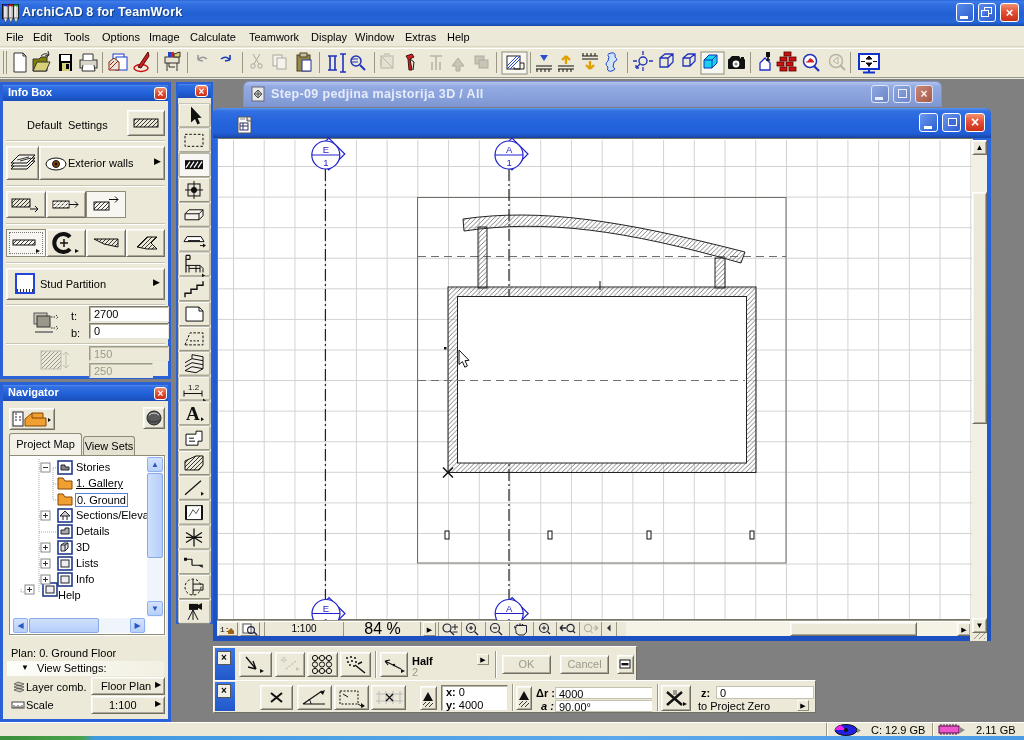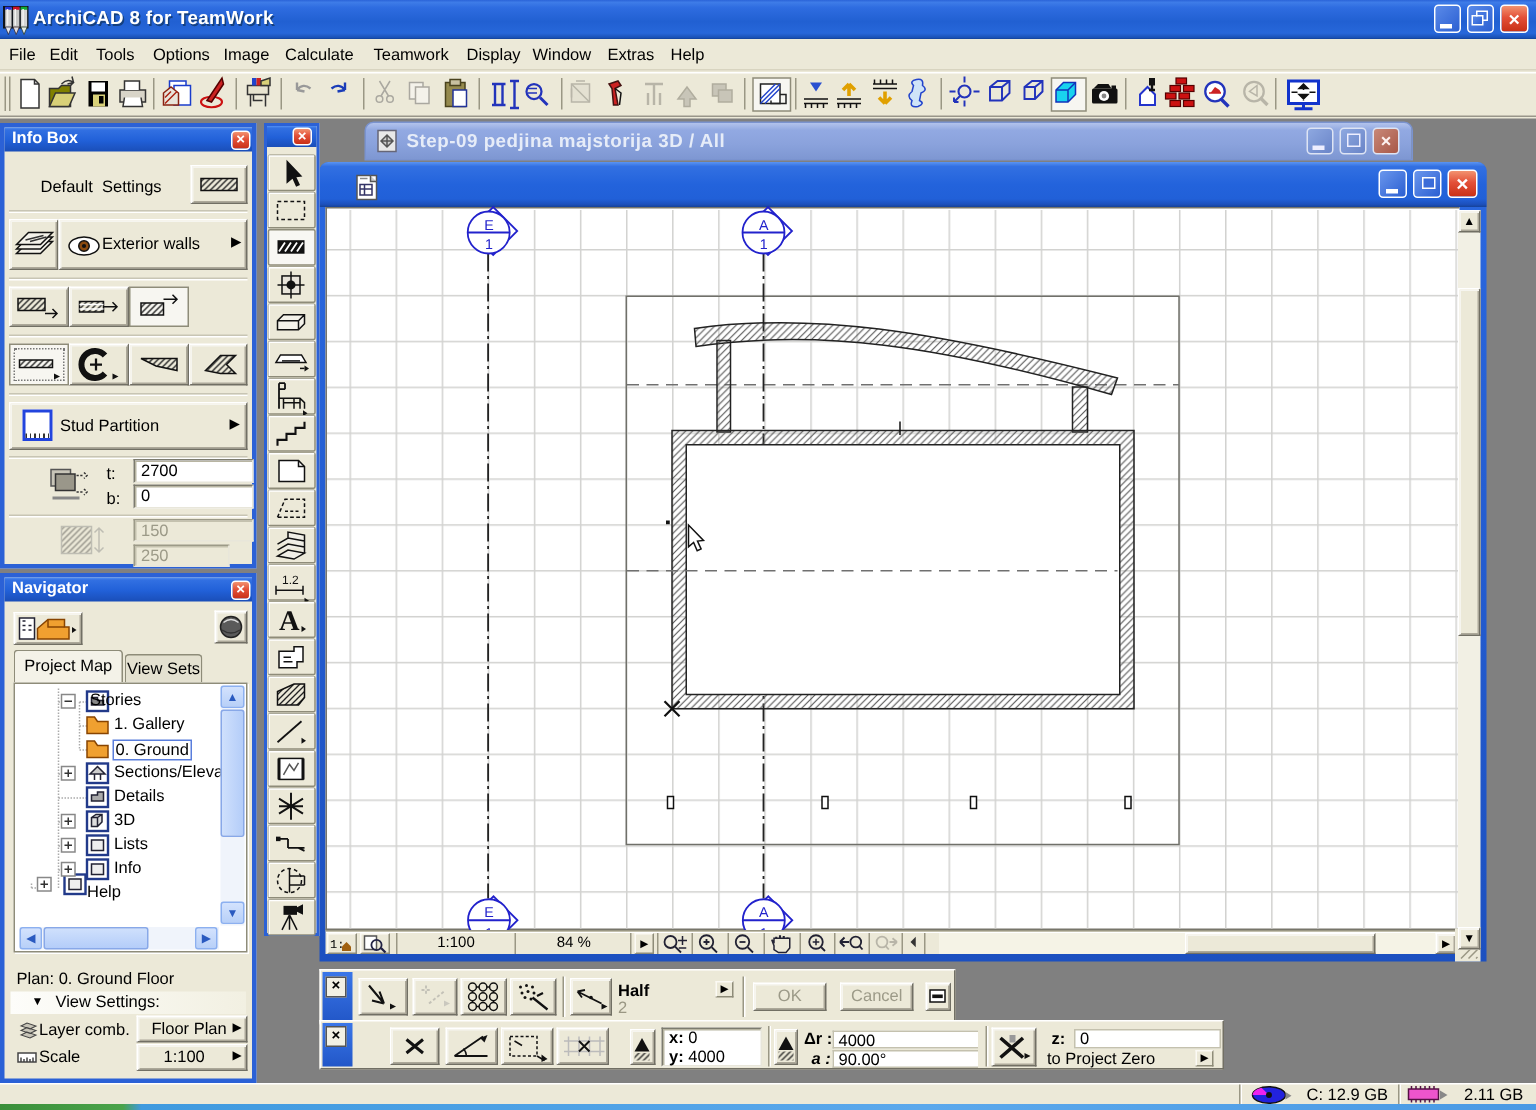--- a/index.html
+++ b/index.html
@@ -317,21 +317,21 @@
         </svg>
       </div>
     <div class="ab bevel" style="left:23px;top:1px;width:20px;height:14px;">
         <svg width="18" height="12">
           <rect x="2" y="1" width="8" height="9" fill="#fff" stroke="#555"></rect>
           <circle cx="10" cy="7" r="3.4" fill="none" stroke="#224" stroke-width="1.2"></circle>
           <path d="M13 9 L16 12" stroke="#224" stroke-width="1.5"></path>
         </svg>
       </div>
     <div class="ab" style="left:47px;top:1px;width:80px;height:14px;border-left:1px solid #9a9784;border-right:1px solid #9a9784;text-align:center;line-height:14px;font-size:10px;">1:100</div>
-    <div class="ab" style="left:128px;top:1px;width:76px;height:14px;border-right:1px solid #9a9784;text-align:center;line-height:14px;font-size:10px;">84 %</div>
+    <div class="ab" style="left:128px;top:1px;width:76px;height:14px;border-right:1px solid #9a9784;text-align:center;line-height:14px;font-size:16px;">84 %</div>
     <div class="ab bevel" style="left:206px;top:1px;width:13px;height:14px;text-align:center;font-size:7px;line-height:13px;">▶</div>
     <div class="ab" id="zoombtns" style="left:221px;top:0px;width:184px;height:16px;">
       <svg width="184" height="16">
         <g fill="none" stroke="#9a9784">
             <path d="M0.5 1 L0.5 15 M23.5 1 L23.5 15 M47.5 1 L47.5 15 M71.5 1 L71.5 15 M95.5 1 L95.5 15 M118.5 1 L118.5 15 M141.5 1 L141.5 15 M163.5 1 L163.5 15 M178.5 1 L178.5 15"></path>
           </g>
         <g fill="none" stroke="#223" stroke-width="1.2">
 
           <circle cx="9" cy="7" r="4"></circle>
             <path d="M12 10 L16 14"></path>
@@ -655,22 +655,22 @@
         <rect x="31" y="52" width="9" height="9" fill="#fff" stroke="#888"></rect>
           <path d="M33 56.5 L38 56.5 M35.5 54 L35.5 59" stroke="#333"></path>
         <rect x="31" y="84" width="9" height="9" fill="#fff" stroke="#888"></rect>
           <path d="M33 88.5 L38 88.5 M35.5 86 L35.5 91" stroke="#333"></path>
         <rect x="31" y="100" width="9" height="9" fill="#fff" stroke="#888"></rect>
           <path d="M33 104.5 L38 104.5 M35.5 102 L35.5 107" stroke="#333"></path>
         <rect x="31" y="116" width="9" height="9" fill="#fff" stroke="#888"></rect>
           <path d="M33 120.5 L38 120.5 M35.5 118 L35.5 123" stroke="#333"></path>
       </g>
     </svg>
-    <span class="ab" style="left:50px;top:5px;">Stories</span>
-    <span class="ab" style="left:66px;top:21px;">1. Gallery</span>
+    <span class="ab" style="left:66px;top:5px;">Stories</span>
+    <span class="ab" style="left:66px;top:21px;text-decoration:underline;">1. Gallery</span>
     <span class="ab" style="left:65px;top:37px;border:1px solid #5a7edc;background:#fff;padding:0 1px;">0. Ground</span>
     <span class="ab" style="left:66px;top:53px;">Sections/Eleva</span>
     <span class="ab" style="left:66px;top:69px;">Details</span>
     <span class="ab" style="left:66px;top:85px;">3D</span>
     <span class="ab" style="left:66px;top:101px;">Lists</span>
     <span class="ab" style="left:66px;top:117px;">Info</span>
     <span class="ab" style="left:48px;top:133px;">Help</span>
 
     <div class="ab" style="left:137px;top:1px;width:16px;height:160px;background:#f0f4fb;">
       <div class="ab" style="left:0;top:0;width:16px;height:15px;background:linear-gradient(180deg,#d3e2fd,#b8d0f8);border:1px solid #8cb0f0;border-radius:2px;color:#2a5ac0;font-size:8px;text-align:center;line-height:13px;">▲</div>

